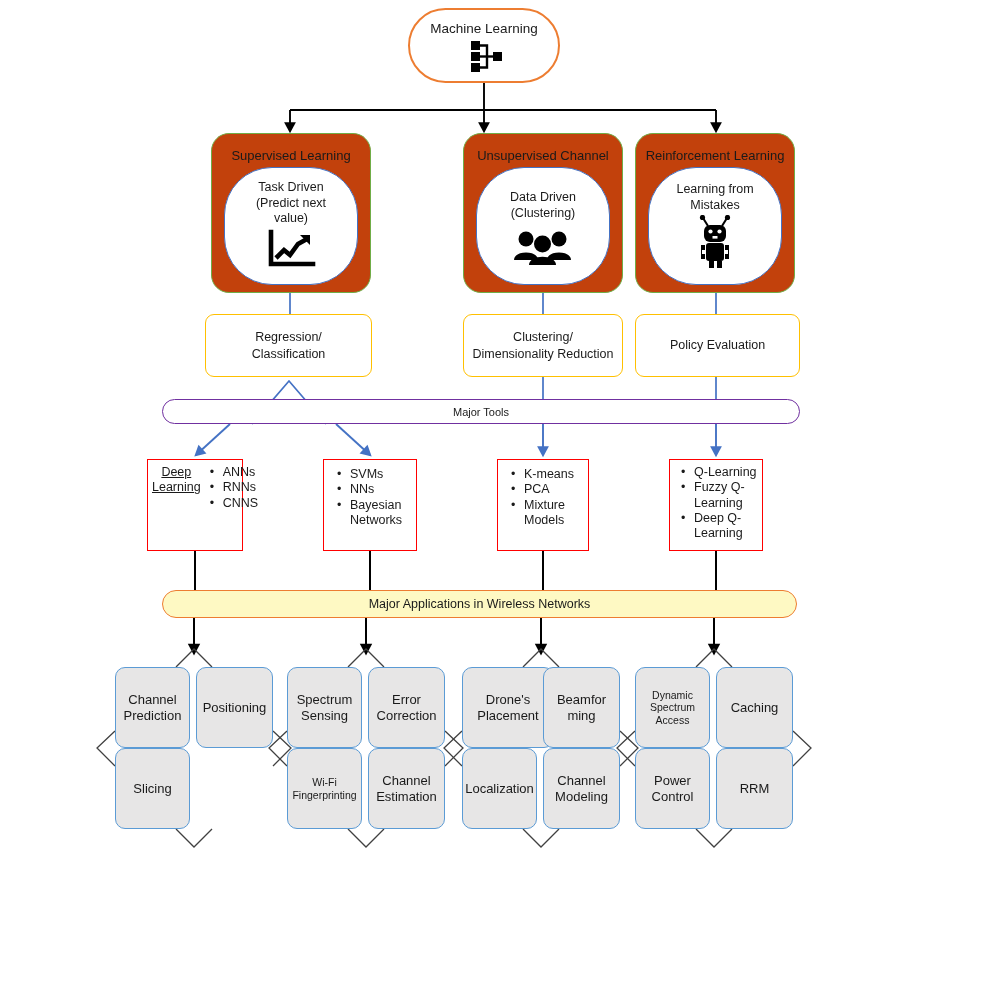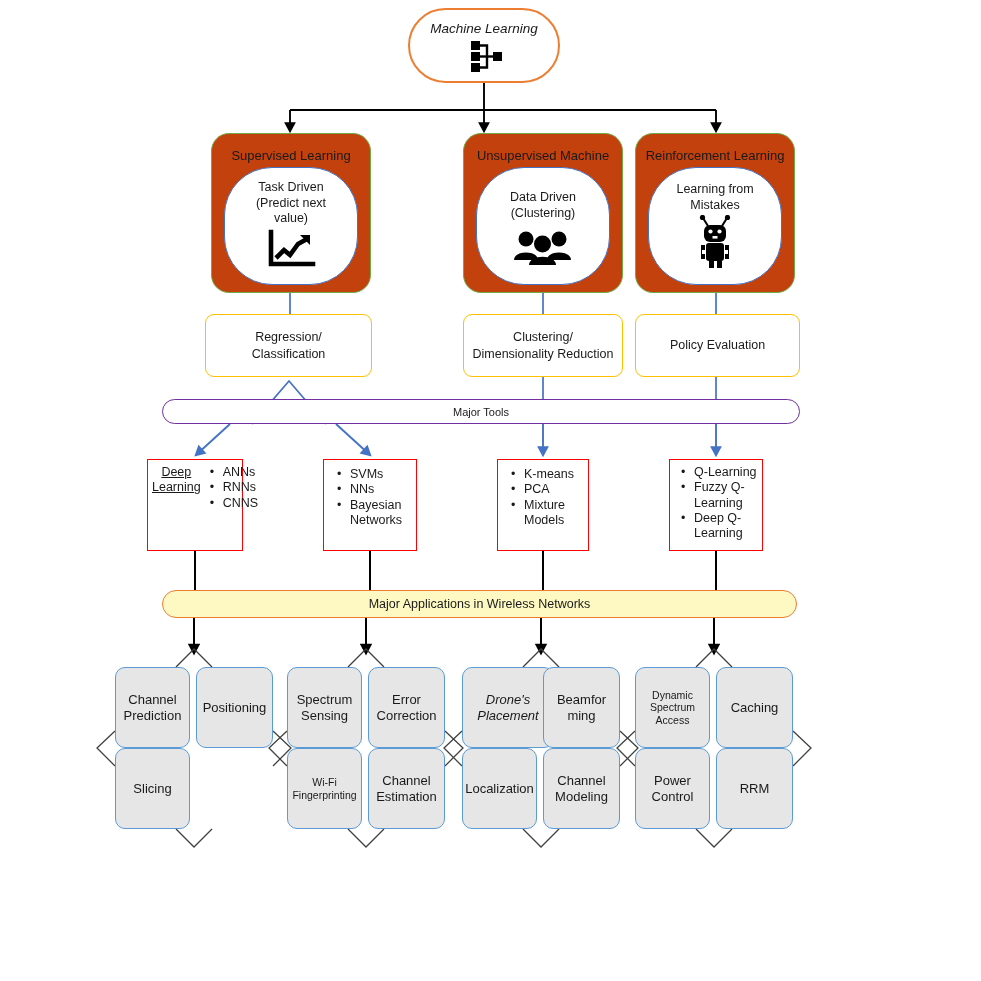--- a/index.html
+++ b/index.html
@@ -189,21 +189,21 @@
       <polyline points="462,731 444,748 462,766"></polyline>
       <polyline points="620,731 638,748 620,766"></polyline>
 
       <polyline points="696,667 714,649 732,667"></polyline>
       <polyline points="696,829 714,847 732,829"></polyline>
       <polyline points="635,731 617,748 635,766"></polyline>
       <polyline points="793,731 811,748 793,766"></polyline>
     </g>
   </svg>
 
-  <div class="node root" style="left:408px; top:8px; width:152px; height:75px;font-style:italic;">
+  <div class="node root" style="left:408px; top:8px; width:152px; height:75px;">
     <div class="ttl">Machine Learning</div>
     <div class="ml-icon">
       <svg width="44" height="34" viewBox="0 0 44 34">
         <rect x="9" y="1" width="9" height="9" fill="#000"></rect>
         <rect x="9" y="12" width="9" height="9" fill="#000"></rect>
         <rect x="9" y="23" width="9" height="9" fill="#000"></rect>
         <rect x="31" y="12" width="9" height="9" fill="#000"></rect>
         <path d="M18,5.5 L25,5.5 L25,27.5 L18,27.5" fill="none" stroke="#000" stroke-width="2.4"></path>
         <line x1="25" y1="16.5" x2="31" y2="16.5" stroke="#000" stroke-width="2.4"></line>
         <line x1="18" y1="16.5" x2="25" y2="16.5" stroke="#000" stroke-width="2.4"></line>
@@ -223,21 +223,21 @@
         <svg width="54" height="42" viewBox="0 0 54 42">
           <path d="M7,3 L7,35 L49,35" fill="none" stroke="#000" stroke-width="4.6" stroke-linecap="square"></path>
           <polyline points="12,29 20,21 26,26 34,15 43,10" fill="none" stroke="#000" stroke-width="4.6" stroke-linejoin="miter"></polyline>
           <path d="M36,6 L46,6 L46,16 z" fill="#000"></path>
         </svg>
       </div>
     </div>
   </div>
 
   <div class="node cat" style="left:463px; top:133px; width:160px; height:160px;">
-    <div class="ttl">Unsupervised Machine</div>
+    <div class="ttl">Unsupervised Channel</div>
     <div class="inner" style="width:134px; height:118px; padding-top:22px;">
       <div class="sub">
         <span>Data Driven</span><br>
         <span>(Clustering)</span>
       </div>
       <div class="glyph" style="margin-top:6px;">
         <svg width="60" height="38" viewBox="0 0 60 38">
           <circle cx="13" cy="12" r="7.5" fill="#000"></circle>
           <path d="M1,33 C1,23 25,23 25,33 z" fill="#000"></path>
           <circle cx="46" cy="12" r="7.5" fill="#000"></circle>
@@ -353,21 +353,21 @@
   <div class="node app s13" style="left:368px; top:667px; width:77px; height:81px;">
     <div><span>Error</span><br><span>Correction</span></div>
   </div>
   <div class="node app s11" style="left:287px; top:748px; width:75px; height:81px;">
     <div><span>Wi-Fi</span><br><span>Fingerprinting</span></div>
   </div>
   <div class="node app s13" style="left:368px; top:748px; width:77px; height:81px;">
     <div><span>Channel</span><br><span>Estimation</span></div>
   </div>
 
-  <div class="node app s13" style="left:462px; top:667px; width:92px; height:81px;font-style:italic;">
+  <div class="node app s13" style="left:462px; top:667px; width:92px; height:81px;">
     <div><span>Drone's</span><br><span>Placement</span></div>
   </div>
   <div class="node app s13" style="left:543px; top:667px; width:77px; height:81px;">
     <div><span>Beamfor</span><br><span>ming</span></div>
   </div>
   <div class="node app s13" style="left:462px; top:748px; width:75px; height:81px;">
     <div><span>Localization</span></div>
   </div>
   <div class="node app s13" style="left:543px; top:748px; width:77px; height:81px;">
     <div><span>Channel</span><br><span>Modeling</span></div>

